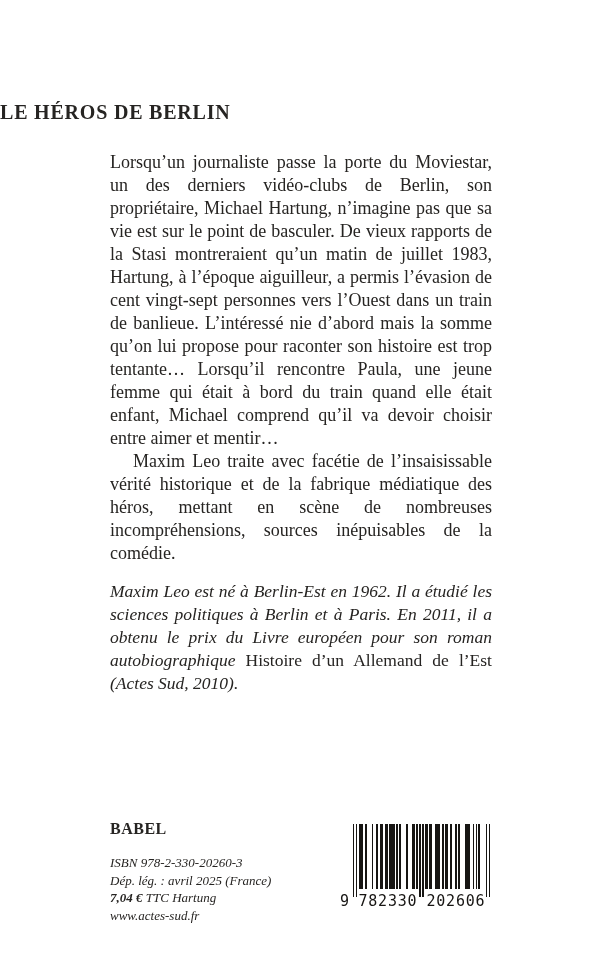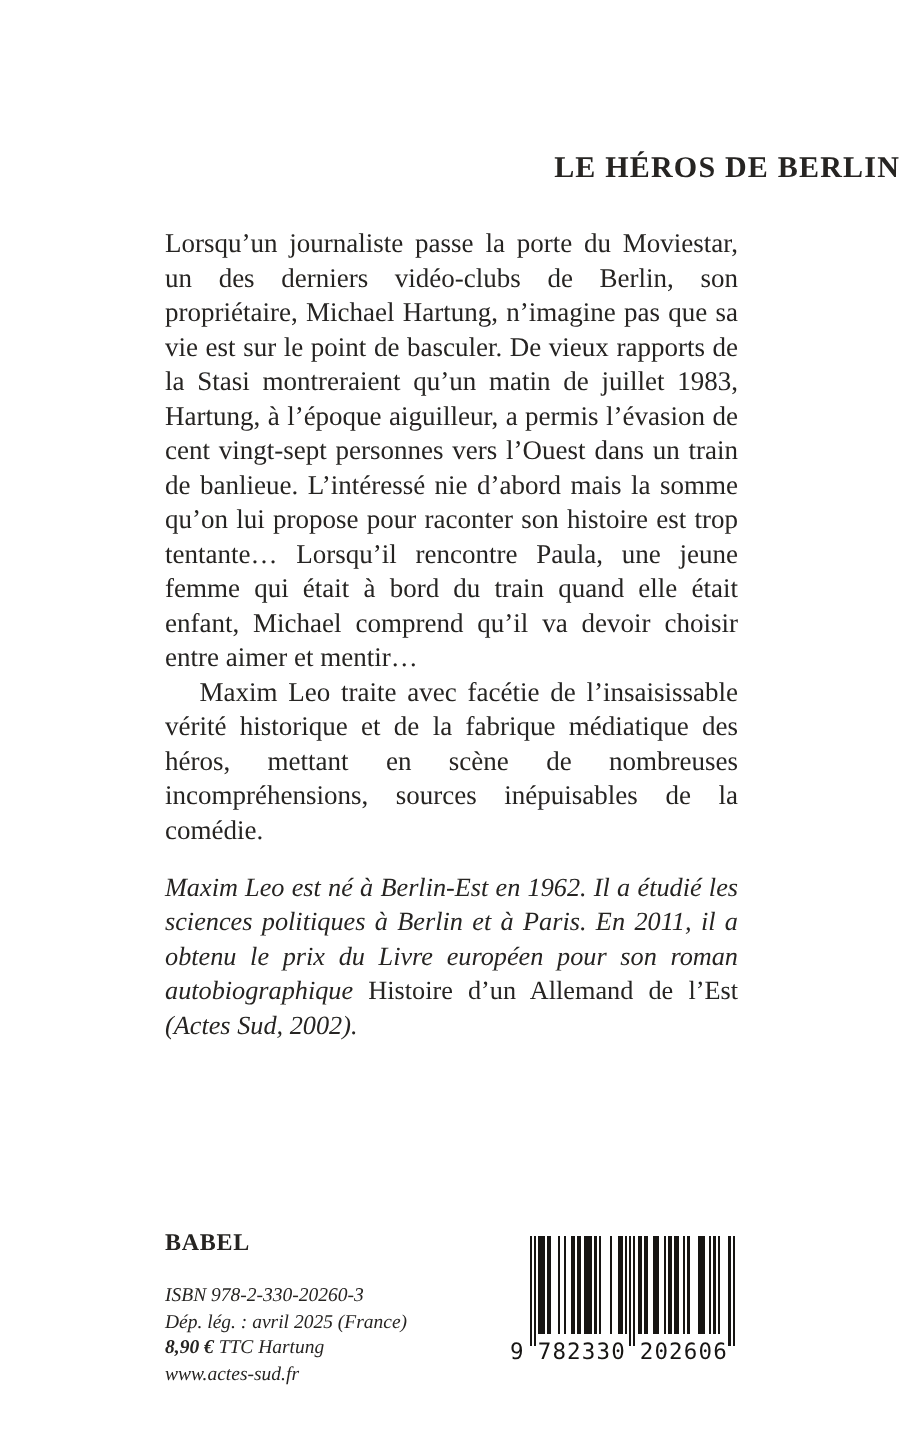--- a/index.html
+++ b/index.html
@@ -11,21 +11,21 @@
   .cover{
     position:relative;
     width:600px;height:960px;
     background:var(--bg);
     color:var(--text);
     font-family:"Liberation Serif","DejaVu Serif",serif;
     overflow:hidden;
   }
   .title{
     margin:100px 0 0 0;
-    text-align:right;
+    text-align:left;
     font-size:20px;
     font-weight:700;
     letter-spacing:0.8px;
     line-height:24px;
   }
   .synopsis{
     margin:27px 0 11px 110px;
     width:382px;
   }
   .synopsis p{
@@ -80,29 +80,29 @@
 
 <div class="cover">
 
   <h1 class="title">LE HÉROS DE BERLIN</h1>
 
   <div class="synopsis">
     <p>Lorsqu’un journaliste passe la porte du Moviestar, un des derniers vidéo-clubs de Berlin, son propriétaire, Michael Hartung, n’imagine pas que sa vie est sur le point de basculer. De vieux rapports de la Stasi montreraient qu’un matin de juillet 1983, Hartung, à l’époque aiguilleur, a permis l’évasion de cent vingt-sept personnes vers l’Ouest dans un train de banlieue. L’intéressé nie d’abord mais la somme qu’on lui propose pour raconter son histoire est trop tentante… Lorsqu’il rencontre Paula, une jeune femme qui était à bord du train quand elle était enfant, Michael comprend qu’il va devoir choisir entre aimer et mentir…</p>
     <p>Maxim Leo traite avec facétie de l’insaisissable vérité historique et de la fabrique médiatique des héros, mettant en scène de nombreuses incompréhensions, sources inépuisables de la comédie.</p>
   </div>
 
-  <p class="bio" id="bio"><span class="">Maxim Leo est né à Berlin-Est en 1962. Il a étudié les sciences politiques à Berlin et à Paris. En 2011, il a obtenu le prix du Livre européen pour son roman autobiographique </span><span class="upright">Histoire d’un Allemand de l’Est</span><span class=""> (Actes Sud, 2002).</span></p>
+  <p class="bio" id="bio"><span class="">Maxim Leo est né à Berlin-Est en 1962. Il a étudié les sciences politiques à Berlin et à Paris. En 2011, il a obtenu le prix du Livre européen pour son roman autobiographique </span><span class="upright">Histoire d’un Allemand de l’Est</span><span class=""> (Actes Sud, 2010).</span></p>
 
 
   <div class="babel">BABEL</div>
 
   <div class="imprint">
     <div>ISBN 978-2-330-20260-3</div>
     <div>Dép. lég. : avril 2025 (France)</div>
-    <div><span class="amount">8,90 €</span><span> TTC Hartung</span></div>
+    <div><span class="amount">7,04 €</span><span> TTC Hartung</span></div>
     <div>www.actes-sud.fr</div>
   </div>
 
   <div class="barcode">
     <svg id="barcode-svg" width="166" height="86" viewBox="0 0 166 86" xmlns="http://www.w3.org/2000/svg" shape-rendering="crispEdges">
         <rect x="23.00" y="0" width="1.44" height="73" fill="#171513"></rect>
         <rect x="25.88" y="0" width="1.44" height="73" fill="#171513"></rect>
         <rect x="28.77" y="0" width="4.33" height="65" fill="#171513"></rect>
         <rect x="34.54" y="0" width="2.88" height="65" fill="#171513"></rect>
         <rect x="41.75" y="0" width="1.44" height="65" fill="#171513"></rect>

